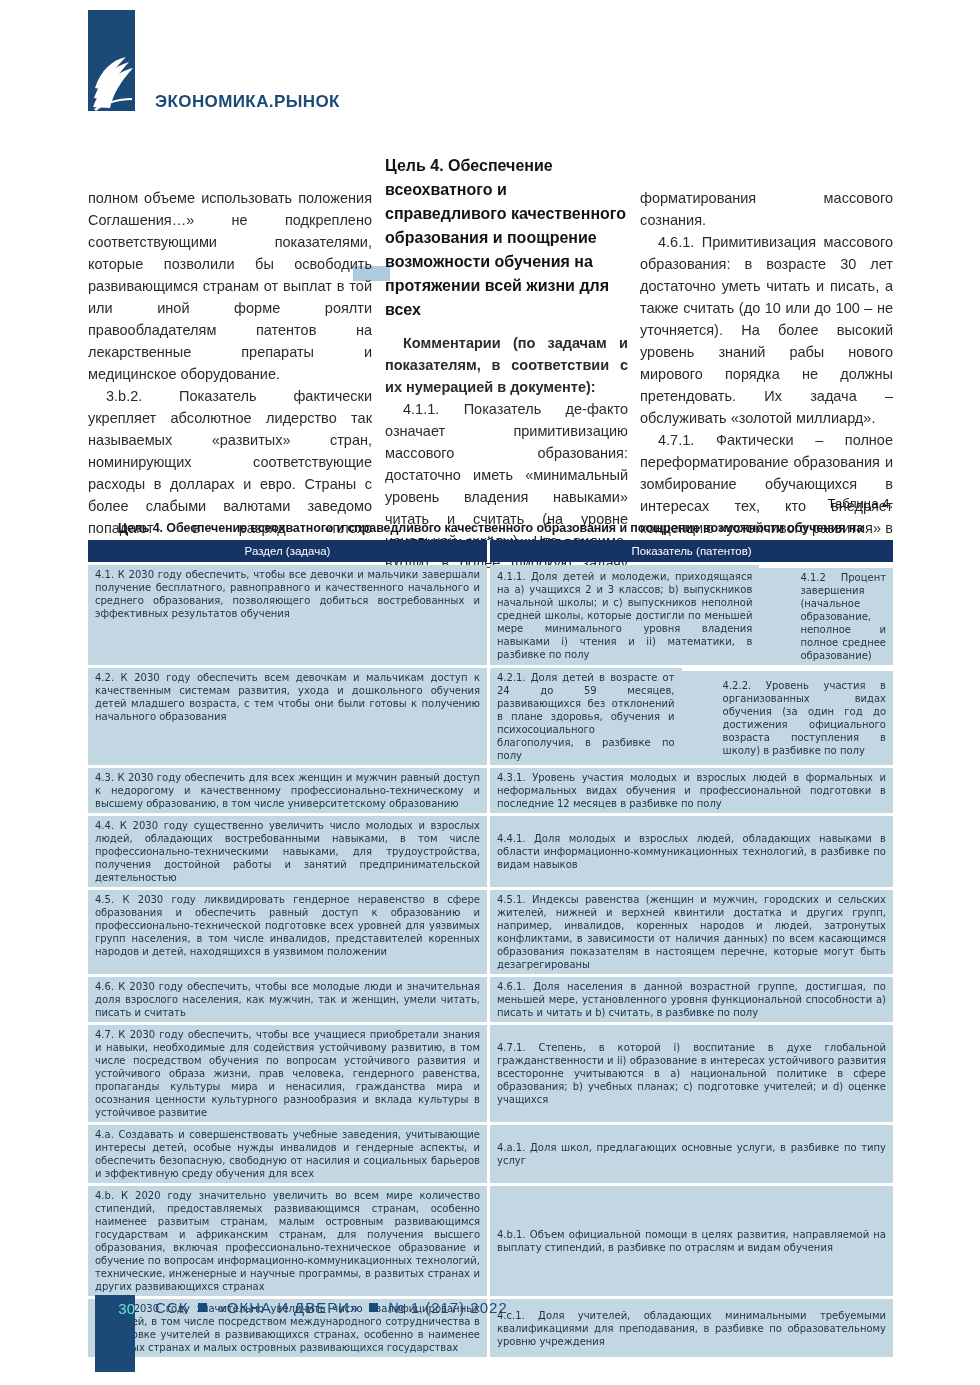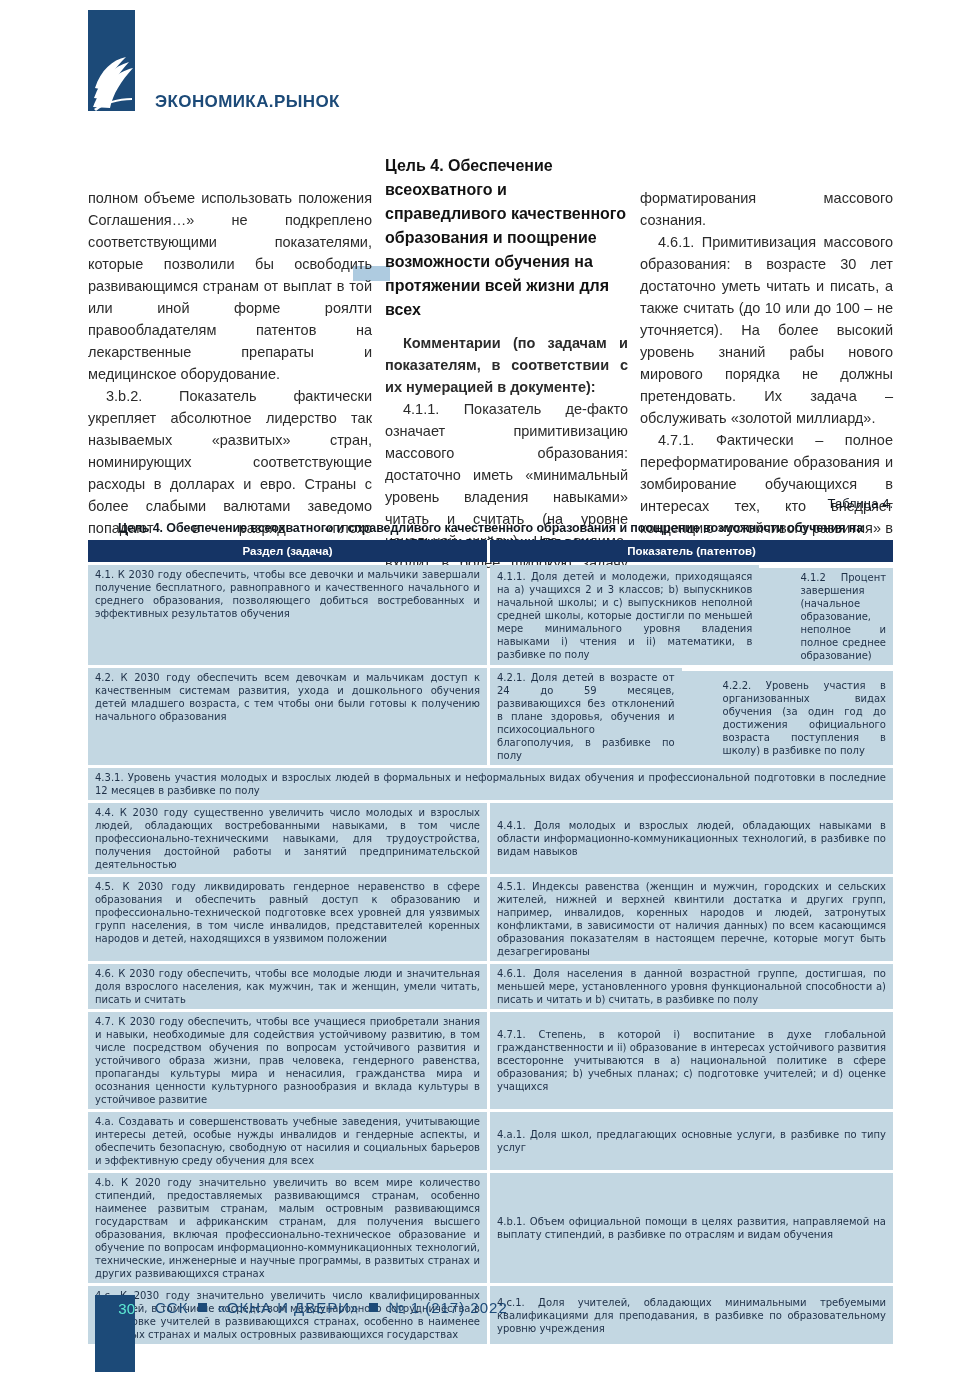--- a/index.html
+++ b/index.html
@@ -29,21 +29,21 @@
   
   .table-label{position:absolute;right:87px;top:496px;font-size:13px;font-weight:normal;color:#101820;}
   .table-title{position:absolute;left:88px;top:521px;width:805px;text-align:center;
                font-size:12.5px;font-weight:bold;letter-spacing:-0.1px;color:#101820;}
 
   
   .goal-table{position:absolute;left:88px;top:540px;width:805px;}
   .t-header{display:flex;height:22px;background:#fff;}
   .t-h-left{width:399px;margin-right:3px;}
   .t-h-right{flex:1;}
-  .t-h-left,.t-h-right{background:var(--header-bg,#153465);color:#fff;font-weight:bold;
+  .t-h-left,.t-h-right{background:var(--header-bg,#153465);color:#fff;font-weight:normal;
       font-size:11.5px;line-height:22px;text-align:center;}
   .t-row{display:flex;margin-top:3px;}
   .t-cell{background:var(--row-bg,#c3d7e2);color:#1e3048;font-family:"DejaVu Sans","Liberation Sans",sans-serif;
       font-size:10px;line-height:13px;padding:3px 7px;text-align:justify;}
   .t-left{width:385px;margin-right:3px;flex:none;}
   .t-right{flex:1;display:flex;}
   .t-ind{flex:1 1 auto;display:flex;flex-direction:column;justify-content:center;}
   .t-ind + .t-ind{margin-top:3px;padding-left:41px;}
 
   
@@ -108,20 +108,21 @@
           </div>
         </div>
         <div class="t-row">
           <div class="t-cell t-left">4.2. К 2030 году обеспечить всем девочкам и мальчикам доступ к качественным системам развития, ухода и дошкольного обучения детей младшего возраста, с тем чтобы они были готовы к получению начального образования</div>
           <div class="t-right">
             <div class="t-cell t-ind">4.2.1. Доля детей в возрасте от 24 до 59 месяцев, развивающихся без отклонений в плане здоровья, обучения и психосоциального благополучия, в разбивке по полу</div>
             <div class="t-cell t-ind">4.2.2. Уровень участия в организованных видах обучения (за один год до достижения официального возраста поступления в школу) в разбивке по полу</div>
           </div>
         </div>
         <div class="t-row">
+          <div class="t-cell t-left">4.3. К 2030 году обеспечить для всех женщин и мужчин равный доступ к недорогому и качественному профессионально-техническому и высшему образованию, в том числе университетскому образованию</div>
           <div class="t-right">
             <div class="t-cell t-ind">4.3.1. Уровень участия молодых и взрослых людей в формальных и неформальных видах обучения и профессиональной подготовки в последние 12 месяцев в разбивке по полу</div>
           </div>
         </div>
         <div class="t-row">
           <div class="t-cell t-left">4.4. К 2030 году существенно увеличить число молодых и взрослых людей, обладающих востребованными навыками, в том числе профессионально-техническими навыками, для трудоустройства, получения достойной работы и занятий предпринимательской деятельностью</div>
           <div class="t-right">
             <div class="t-cell t-ind">4.4.1. Доля молодых и взрослых людей, обладающих навыками в области информационно-коммуникационных технологий, в разбивке по видам навыков</div>
           </div>
         </div>

